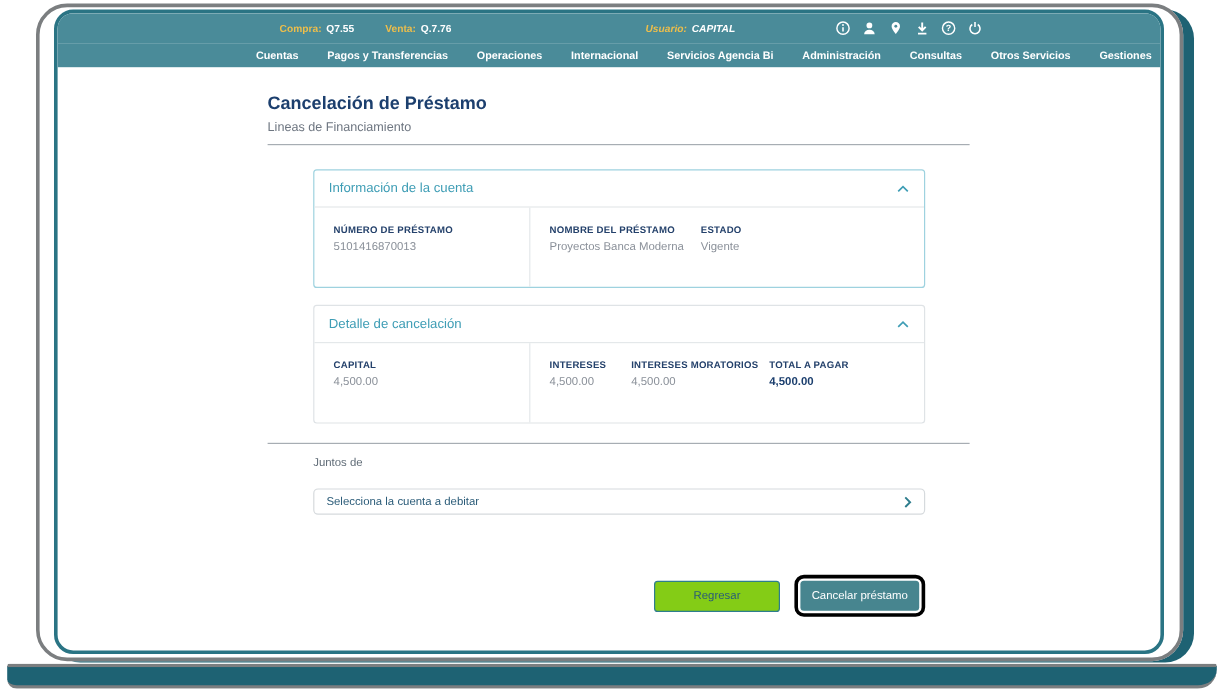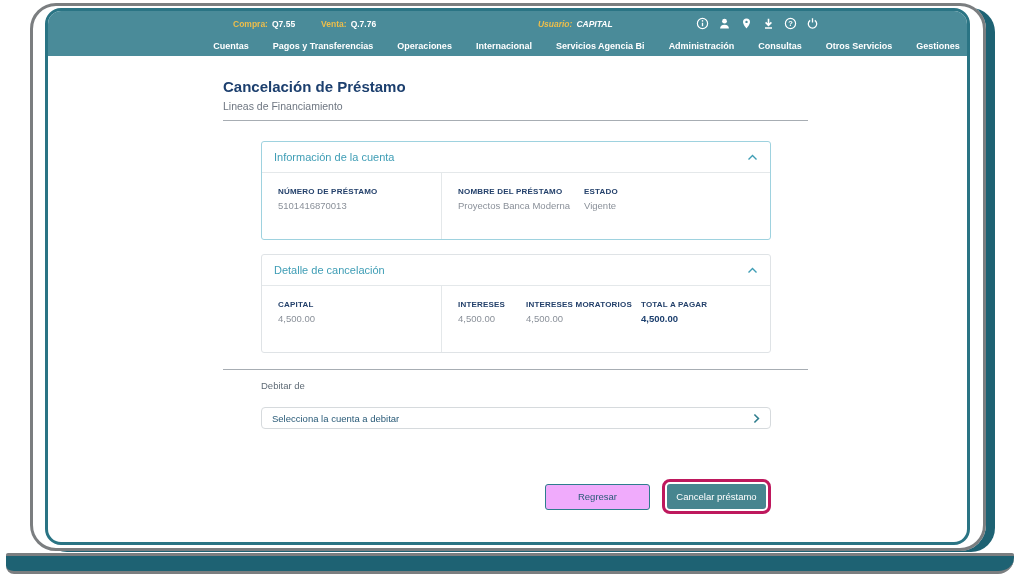--- a/index.html
+++ b/index.html
@@ -76,24 +76,24 @@
 
   .debit-wrap { margin:10px 37px 0 38px; }
   .debit-label { font-size:9.5px; color:#5F6B76; }
   .select { margin-top:16px; height:22px; border:1px solid #D6DADD; border-radius:4px;
             background:#fff; display:flex; align-items:center; justify-content:space-between;
             padding:0 10px; cursor:pointer; }
   .select-text { font-size:9.5px; color:#2A5B78; }
 
   .actions { display:flex; justify-content:flex-end; align-items:center; gap:12px;
              margin:50px 37px 0 38px; }
-  .btn-back { width:105px; height:26px; background:#f0abfc; border:1px solid #2E7D8D;
+  .btn-back { width:105px; height:26px; background:#84cc16; border:1px solid #2E7D8D;
               border-radius:3px; color:#2A5B78; font-size:9.5px; font-family:inherit;
               display:flex; align-items:center; justify-content:center; cursor:pointer; }
-  .hl-ring { border:3px solid #be185d; border-radius:8px; padding:2px; }
+  .hl-ring { border:3px solid #000000; border-radius:8px; padding:2px; }
   .btn-submit { width:99px; height:25px; background:#47858F; border:none; border-radius:3px;
                 color:#fff; font-size:9.5px; font-family:inherit;
                 display:flex; align-items:center; justify-content:center; cursor:pointer; }
 </style>
 </head>
 <body>
 
 <div class="stage">
 
   <div class="frame"></div>
@@ -219,21 +219,21 @@
                   <div class="f-value strong">4,500.00</div>
                 </div>
               </div>
             </div>
           </div>
         </div>
 
         <hr class="divider mid">
 
         <div class="debit-wrap">
-          <div class="debit-label">Debitar de</div>
+          <div class="debit-label">Juntos de</div>
           <div class="select">
             <span class="select-text">Selecciona la cuenta a debitar</span>
             <svg width="7" height="11" viewBox="0 0 7 11">
               <polyline points="1.4,1.5 5.4,5.5 1.4,9.5" fill="none" stroke="#2E7D8D" stroke-width="1.6"></polyline>
             </svg>
           </div>
         </div>
 
         <div class="actions">
           <button class="btn-back">Regresar</button>

